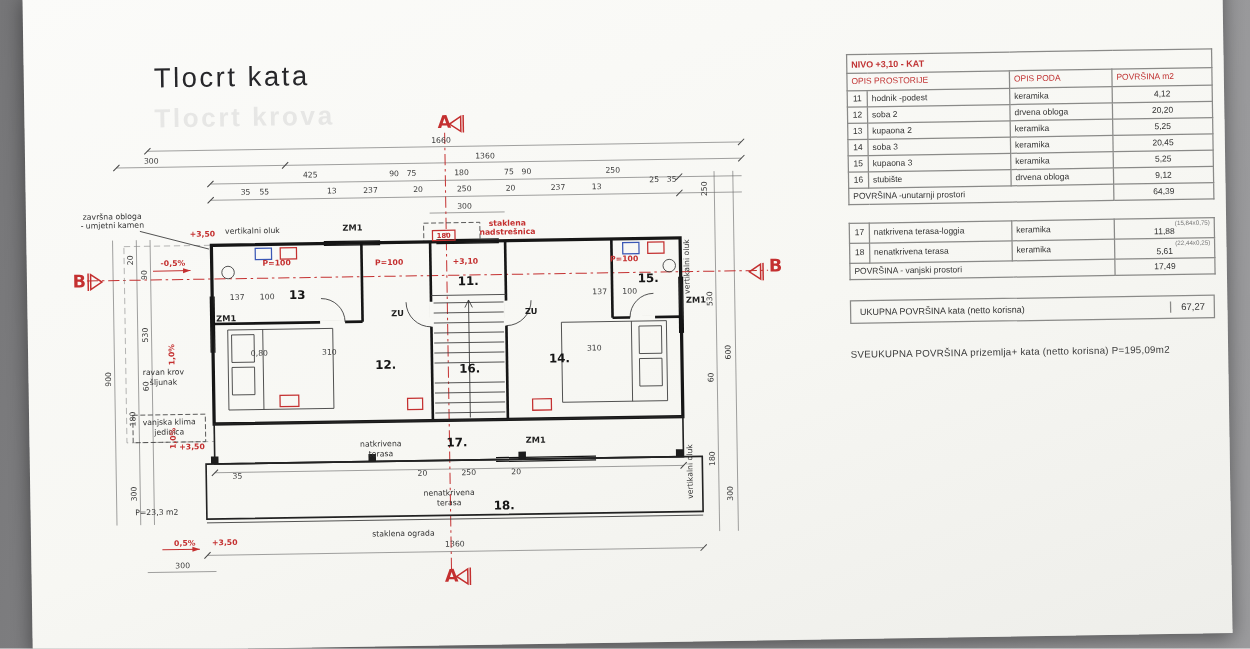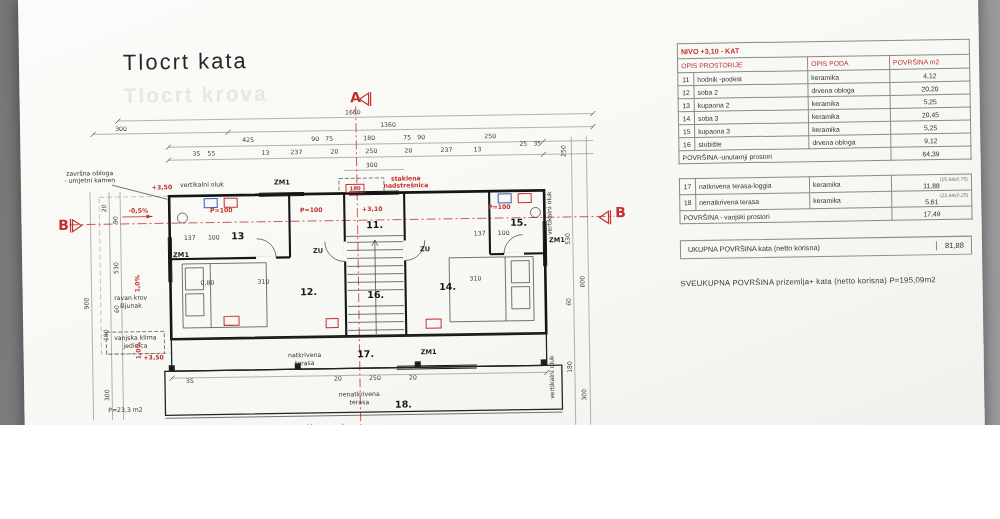--- a/index.html
+++ b/index.html
@@ -1,18 +1,18 @@
 <!DOCTYPE html>
 <html><head>
 <meta charset="utf-8">
 <style>
   *{margin:0;padding:0;box-sizing:border-box}
   html,body{width:1000px;height:519px;overflow:hidden}
   body{font-family:"Liberation Sans",sans-serif}
-  .scene{position:relative;width:1000px;height:425px;overflow:hidden;
+  .scene{position:relative;width:1000px;height:519px;overflow:hidden;
          background:linear-gradient(105deg,#767678 0%,#8d8d8f 45%,#9c9c9e 100%)}
   .paper{position:absolute;left:22px;top:-12px;width:960px;height:526px;
          background:linear-gradient(160deg,#fbfbf9 0%,#f7f7f3 55%,#eeeeea 100%);
          transform:rotate(-0.9deg);transform-origin:50% 50%;
          box-shadow:0 4px 16px rgba(0,0,0,0.45)}
   .title{position:absolute;left:104px;top:56px;font-size:22px;letter-spacing:2px;
          color:#27272a;font-weight:500}
   .watermark{position:absolute;left:104px;top:90px;font-size:21px;letter-spacing:2px;
          color:rgba(70,70,80,0.10);font-weight:600}
   #plan-svg{position:absolute;left:33px;top:94px;width:600px;height:400px}
@@ -421,20 +421,20 @@
         <tbody>
             <tr class="foot-row">
           <td colspan="3" class="foot-label">POVRŠINA  - vanjski prostori</td>
           <td class="c-area">17,49</td>
         </tr>
       </tbody>
         </table>
 
       <div class="grand">
         <span>UKUPNA POVRŠINA  kata   (netto korisna)</span>
-        <span class="gv">81,88</span>
+        <span class="gv">67,27</span>
       </div>
 
       <div class="summary">SVEUKUPNA POVRŠINA prizemlja+ kata  (netto korisna)   P=195,09m2</div>
     </div>
 
   </div>
 </div>
 
 </body></html>

